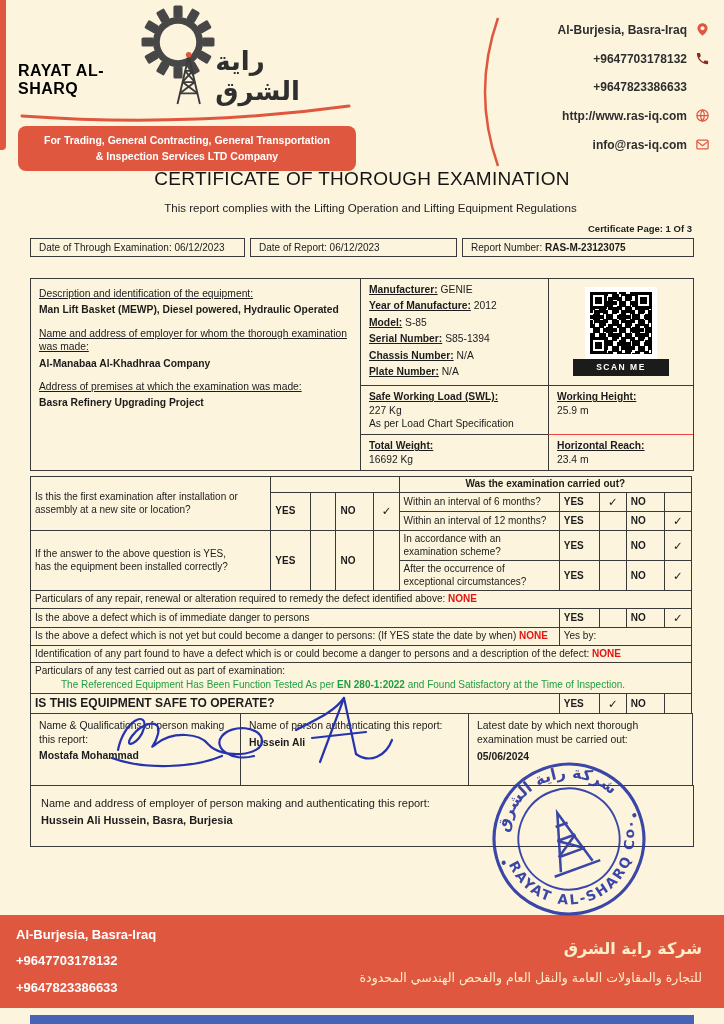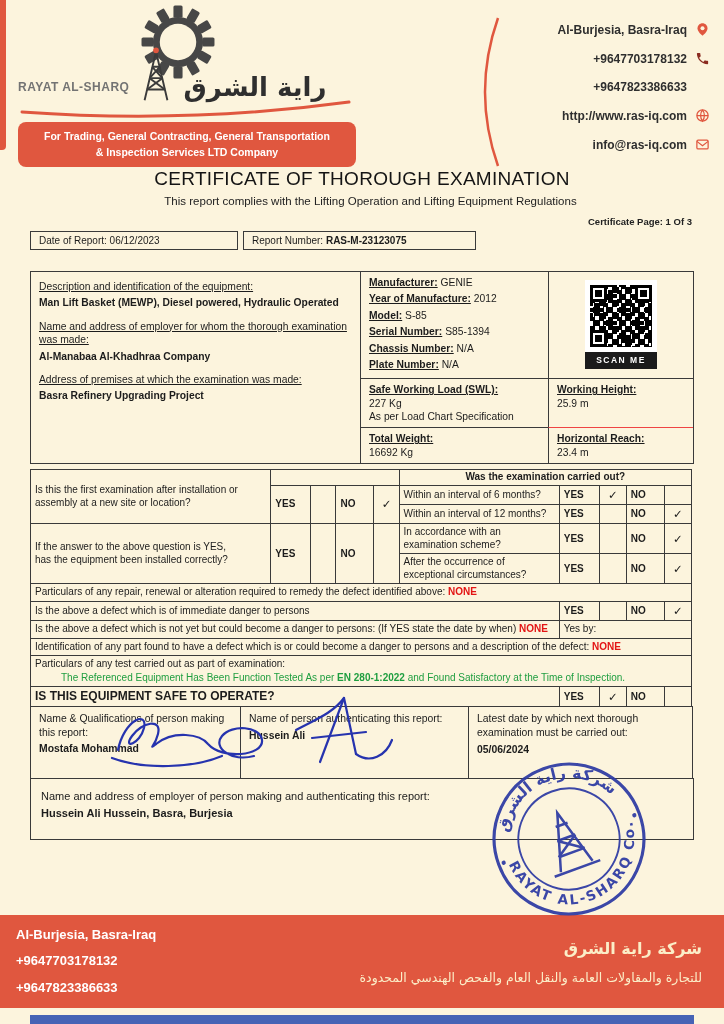--- a/index.html
+++ b/index.html
@@ -6,33 +6,33 @@
   html,body{background:#fff}
   body{width:724px;font-family:"Liberation Sans",sans-serif;}
   .page{position:relative;width:724px;height:1024px;background:#fcf4dd;overflow:hidden;color:#1c1c1c;}
   .left-strip{position:absolute;left:0;top:0;width:6px;height:150px;background:#e0573f;border-radius:0 0 4px 0;}
 
   
   .header{display:flex;padding:12px 14px 0 18px;height:166px;}
   .logo-block{width:338px;position:relative;}
   .gear{position:absolute;left:122px;top:-8px;}
   .brand-row{position:relative;display:flex;align-items:flex-end;gap:8px;margin-top:34px;}
-  .brand-en{font-size:12px;font-weight:bold;color:#737373;letter-spacing:.5px;padding-bottom:10px;}
+  .brand-en{font-size:16px;font-weight:bold;color:#000000;letter-spacing:.5px;padding-bottom:10px;}
   .brand-ar{font-size:26px;font-weight:bold;color:#2f2f2f;font-family:"DejaVu Sans",sans-serif;padding-bottom:2px;}
   .swoosh{display:block;margin-top:-6px;}
   .tagline{margin-top:4px;background:#e0573f;border-radius:8px;color:#fff;text-align:center;font-size:10.5px;font-weight:bold;padding:6px 20px;line-height:1.55;}
   .header-divider{margin-left:auto;margin-top:4px;}
   .contact-block{width:208px;padding-top:10px;}
   .contact-line{display:flex;justify-content:flex-end;align-items:center;gap:8px;margin-bottom:14px;font-weight:bold;font-size:12px;color:#2e2e2e;white-space:nowrap;}
   .contact-line .ic{flex:0 0 auto;display:inline-flex;}
 
   
   .title-block{text-align:center;margin-top:2px;}
   .cert-title{font-size:19px;font-weight:normal;color:#141414;letter-spacing:.3px;}
-  .cert-sub{font-size:11.5px;margin-top:5px;color:#222;padding-left:17px;}
+  .cert-sub{font-size:11.5px;margin-top:12px;color:#222;padding-left:17px;}
   .cert-pageno{text-align:right;font-size:9.5px;font-weight:bold;margin:9px 32px 0 0;color:#222;}
 
   
   .meta-row{display:flex;gap:5px;margin:4px 30px 0;}
   .meta-box{border:1.2px solid #3a3a3a;padding:3px 8px;font-size:10px;white-space:nowrap;}
   .m1{width:216px}.m2{width:208px}.m3{width:233px}
   .b{font-weight:bold}
   .u{text-decoration:underline}
   .red{color:#e31414;font-weight:bold}
   .green{color:#1f9e40;}
@@ -51,21 +51,21 @@
   .e-hr{grid-column:3;grid-row:3;border-top:1px solid #ef4444;border-left:1px solid #3a3a3a;padding:4px 8px;}
 
   
   .qr{width:72px;height:72px;background:#fff;position:relative;padding:5px;}
   .qr-pat{width:62px;height:62px;background-color:#fff;
     background-image:repeating-conic-gradient(#000 0 25%, transparent 0 50%),repeating-conic-gradient(#000 0 25%, #fff 0 50%);
     background-size:9px 9px,13px 13px;background-position:0 0,3px 2px;}
   .qf{position:absolute;width:17px;height:17px;border:3px solid #000;background:#fff;display:flex;align-items:center;justify-content:center;}
   .qf::after{content:"";width:7px;height:7px;background:#000;}
   .qf.tl{left:5px;top:5px}.qf.tr{right:5px;top:5px}.qf.bl{left:5px;bottom:5px}
-  .scan{background:#1b1b1b;color:#fff;font-size:8.5px;letter-spacing:1.5px;padding:3px 0;width:72px;text-align:center;font-weight:bold;}
+  .scan{background:#1b1b1b;color:#fff;font-size:8.5px;letter-spacing:1.5px;padding:3px 0;width:96px;text-align:center;font-weight:bold;}
 
   
   table.exam{margin:5px 30px 0;border-collapse:collapse;width:662px;font-size:10px;table-layout:fixed;line-height:1.25;}
   table.exam td{border:1px solid #3a3a3a;padding:2px 4px;vertical-align:middle;}
   td.c{text-align:left;padding:2px 1px;}
   td.chk{font-family:"DejaVu Sans",sans-serif;font-weight:bold;font-size:11.5px;text-align:center;}
   td.pre{white-space:pre-line;}
   .exam .hdr-cell{font-weight:bold;text-align:center;padding:1px 4px;}
   .safe-text{font-size:12px;font-weight:bold;}
   .green-line{margin-left:26px;margin-top:1px;}
@@ -189,20 +189,24 @@
     </div>
   </header>
 
   <div class="title-block">
     <div class="cert-title">CERTIFICATE OF THOROUGH EXAMINATION</div>
     <div class="cert-sub">This report complies with the Lifting Operation and Lifting Equipment Regulations</div>
   </div>
   <div class="cert-pageno">Certificate Page: 1 Of 3</div>
 
   <div class="meta-row">
+    <div class="meta-box m1">
+      <span>Date of Through Examination:</span>
+      <span>06/12/2023</span>
+    </div>
     <div class="meta-box m2">
       <span>Date of Report:</span>
       <span>06/12/2023</span>
     </div>
     <div class="meta-box m3">
       <span>Report Number:</span>
       <span class="b">RAS-M-23123075</span>
     </div>
   </div>
 

